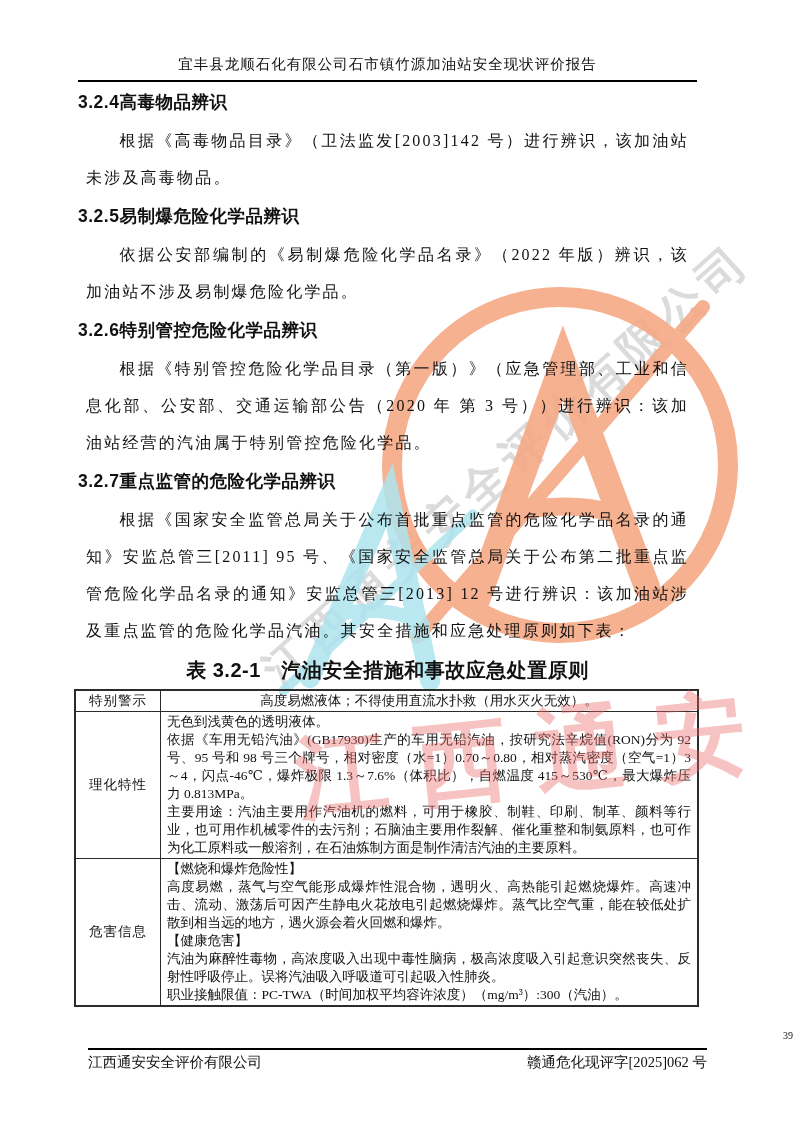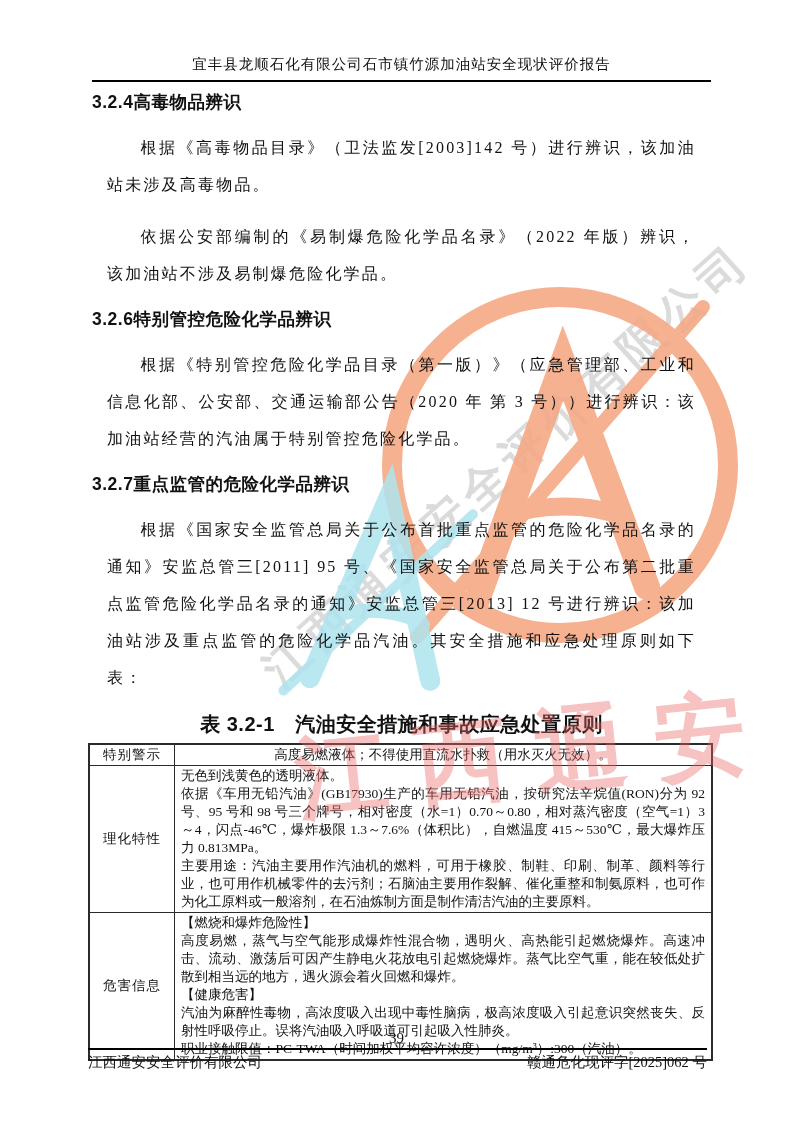--- a/index.html
+++ b/index.html
@@ -17,33 +17,33 @@
   }
   .wm-logo{left:365px;top:265px;z-index:0;}
   .wm-cyan{left:265px;top:460px;z-index:0;}
   .wm-red-stamp{
     left:295px;top:693px;transform:rotate(-6deg);
     font-family:"Liberation Sans","DejaVu Sans",sans-serif;
     font-size:92px;font-weight:bold;letter-spacing:28px;white-space:nowrap;
     color:rgba(233,103,103,0.40);z-index:3;
   }
   
-  .content{position:absolute;left:92px;width:619px;top:55px;z-index:1;}
+  .content{position:absolute;left:78px;width:619px;top:55px;z-index:1;}
   .doc-header{
     text-align:center;font-size:14.5px;letter-spacing:1px;
     padding-bottom:6px;border-bottom:2px solid #000;
   }
   .h2{
     font-family:"Liberation Sans","DejaVu Sans",sans-serif;
     font-size:17.5px;font-weight:bold;line-height:24px;margin:8px 0 6px 0;
     letter-spacing:0.5px;
   }
   .para{
     font-size:16px;line-height:37px;letter-spacing:2.2px;
-    text-align:justify;text-indent:2.1em;margin:15px;
+    text-align:justify;text-indent:2.1em;margin:8px;
   }
   .tbl-title{
     font-family:"Liberation Sans","DejaVu Sans",sans-serif;
     font-size:20px;font-weight:bold;text-align:center;
     margin:3px 0 5px 0;letter-spacing:0.5px;
   }
   table.hazmat{
     border-collapse:collapse;width:625px;margin-left:-4px;
     border:2px solid #2b2b2b;
   }
@@ -53,22 +53,22 @@
   }
   td.lbl{
     width:80px;text-align:center;font-size:14.5px;letter-spacing:1px;
     padding:0 2px;
   }
   td.val{padding:1px 6px;}
   td.val div{text-align:justify;}
   td.val div.center{text-align:center;}
   
   .pagenum{
-    position:absolute;left:0;width:793px;top:1030px;text-align:center;
-    font-size:15px;z-index:1;
+    position:absolute;left:0;width:793px;top:1030px;text-align:right;
+    font-size:10px;z-index:1;
   }
   .footline{
     position:absolute;left:88px;width:619px;top:1048px;
     border-top:2px solid #000;z-index:1;
   }
   .doc-footer{
     position:absolute;left:88px;width:619px;top:1053px;z-index:1;
     display:flex;justify-content:space-between;font-size:14.5px;
   }
 </style>
@@ -98,20 +98,21 @@
 
   <div class="wm wm-red-stamp">江西通安</div>
 
   <div class="content">
 
     <div class="doc-header">宜丰县龙顺石化有限公司石市镇竹源加油站安全现状评价报告</div>
 
     <div class="h2">3.2.4高毒物品辨识</div>
     <p class="para">根据《高毒物品目录》（卫法监发[2003]142 号）进行辨识，该加油站未涉及高毒物品。</p>
 
+    <div class="h2">3.2.5易制爆危险化学品辨识</div>
     <p class="para">依据公安部编制的《易制爆危险化学品名录》（2022 年版）辨识，该加油站不涉及易制爆危险化学品。</p>
 
     <div class="h2">3.2.6特别管控危险化学品辨识</div>
     <p class="para">根据《特别管控危险化学品目录（第一版）》（应急管理部、工业和信息化部、公安部、交通运输部公告（2020 年 第 3 号））进行辨识：该加油站经营的汽油属于特别管控危险化学品。</p>
 
     <div class="h2">3.2.7重点监管的危险化学品辨识</div>
     <p class="para">根据《国家安全监管总局关于公布首批重点监管的危险化学品名录的通知》安监总管三[2011] 95 号、《国家安全监管总局关于公布第二批重点监管危险化学品名录的通知》安监总管三[2013] 12 号进行辨识：该加油站涉及重点监管的危险化学品汽油。其安全措施和应急处理原则如下表：</p>
 
     <div class="tbl-title">表 3.2-1　汽油安全措施和事故应急处置原则</div>
 

